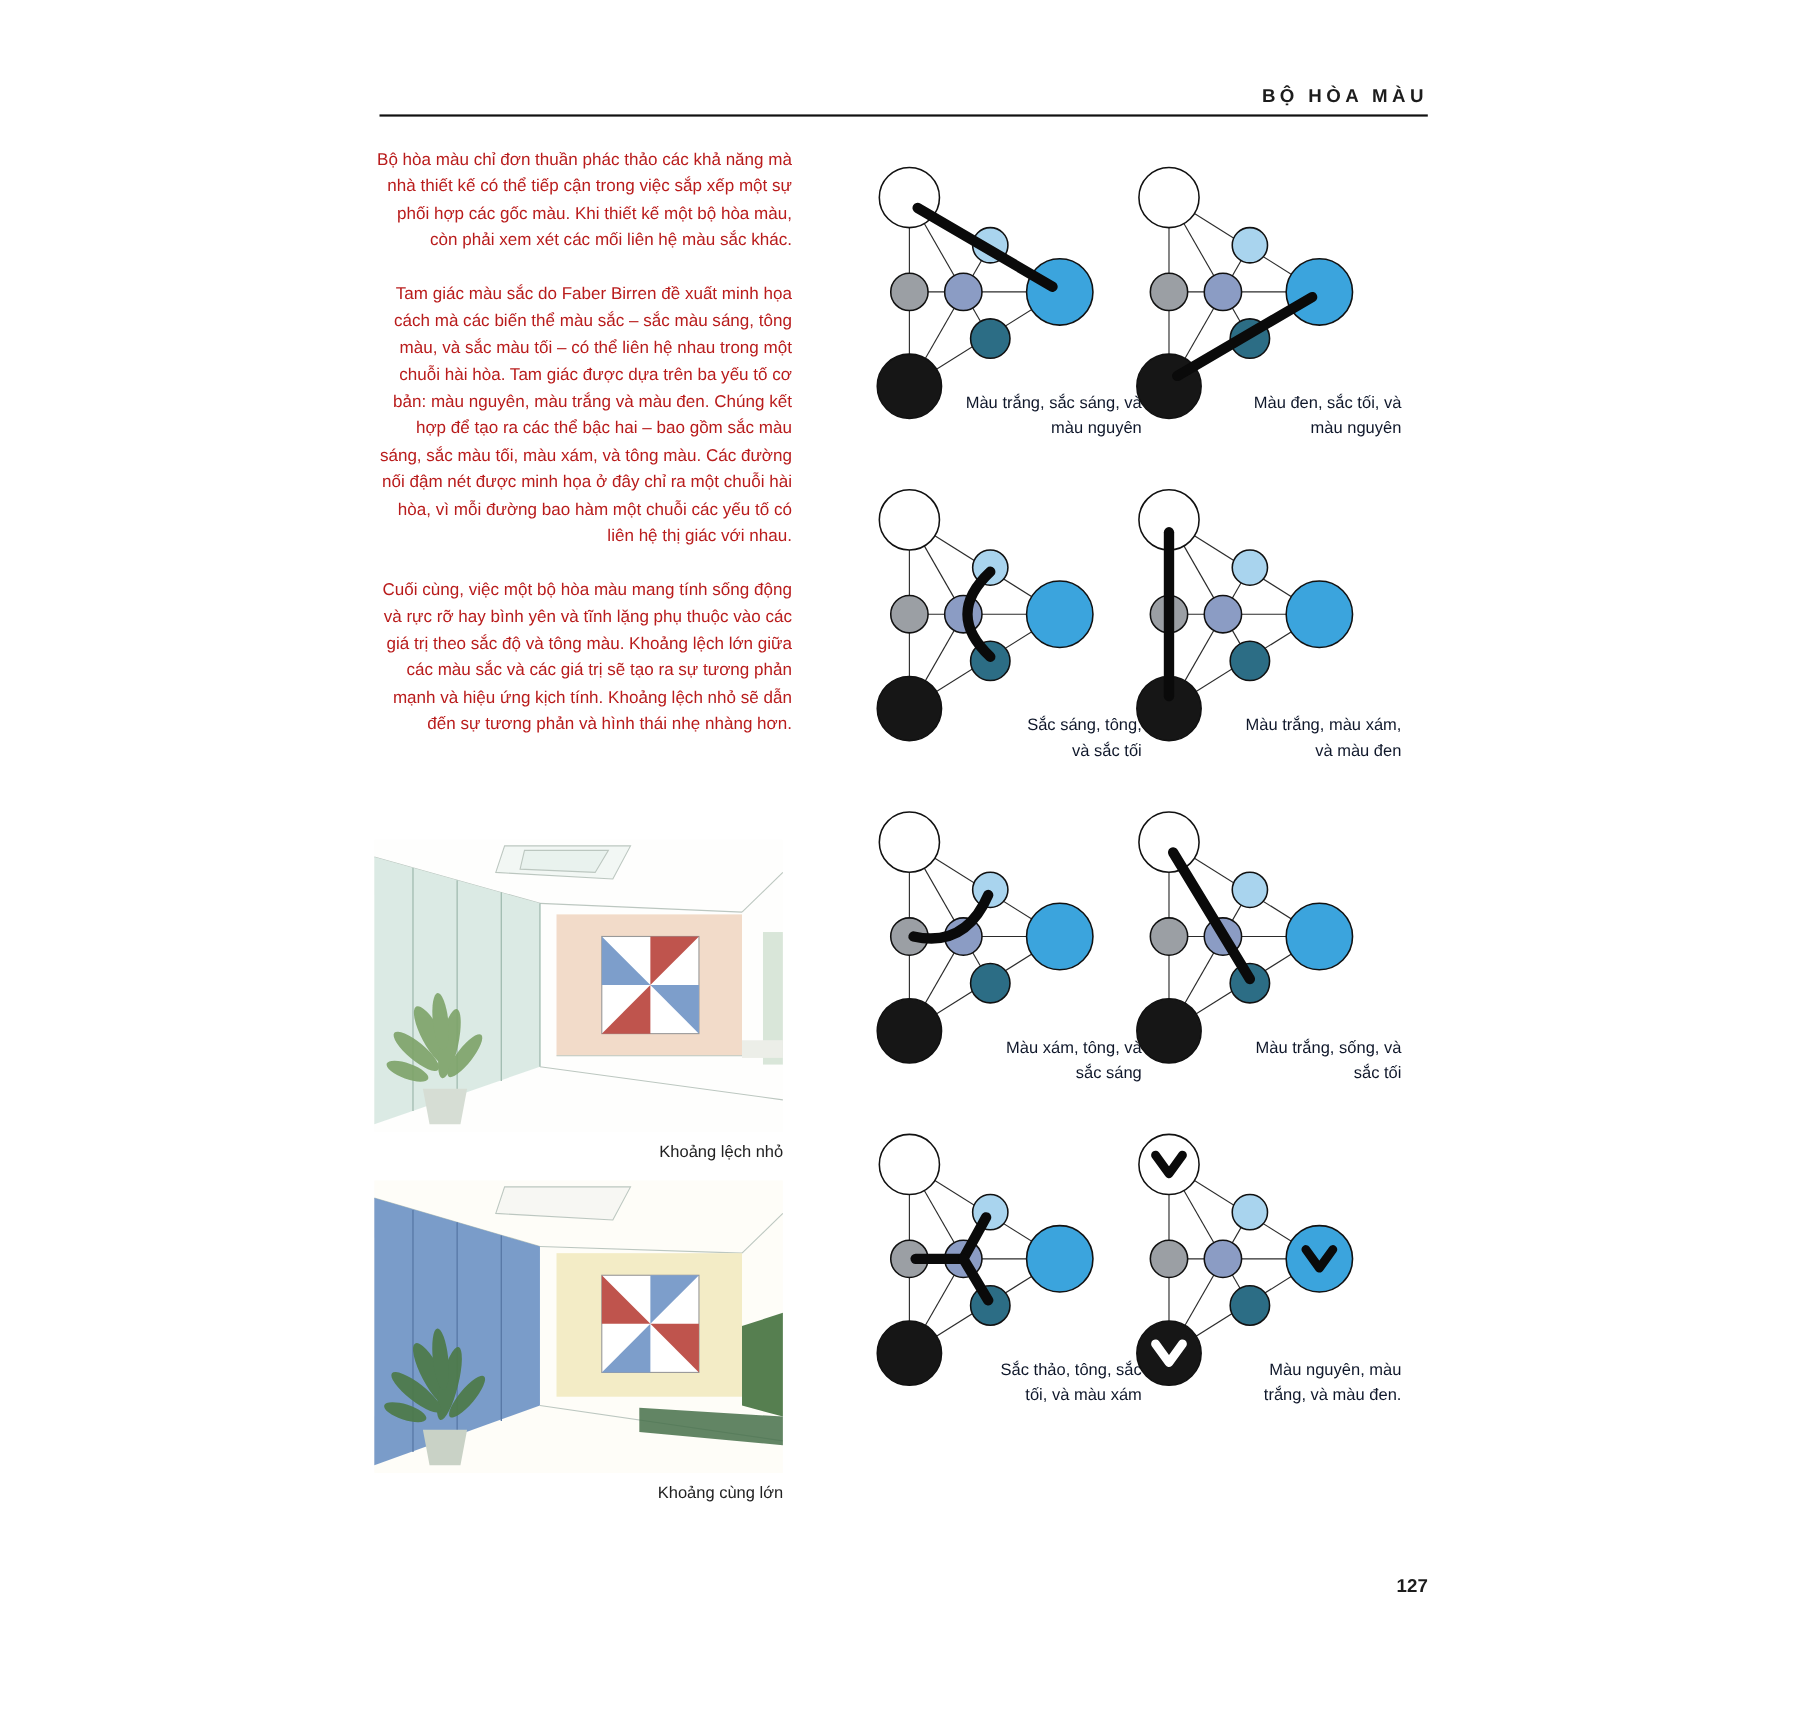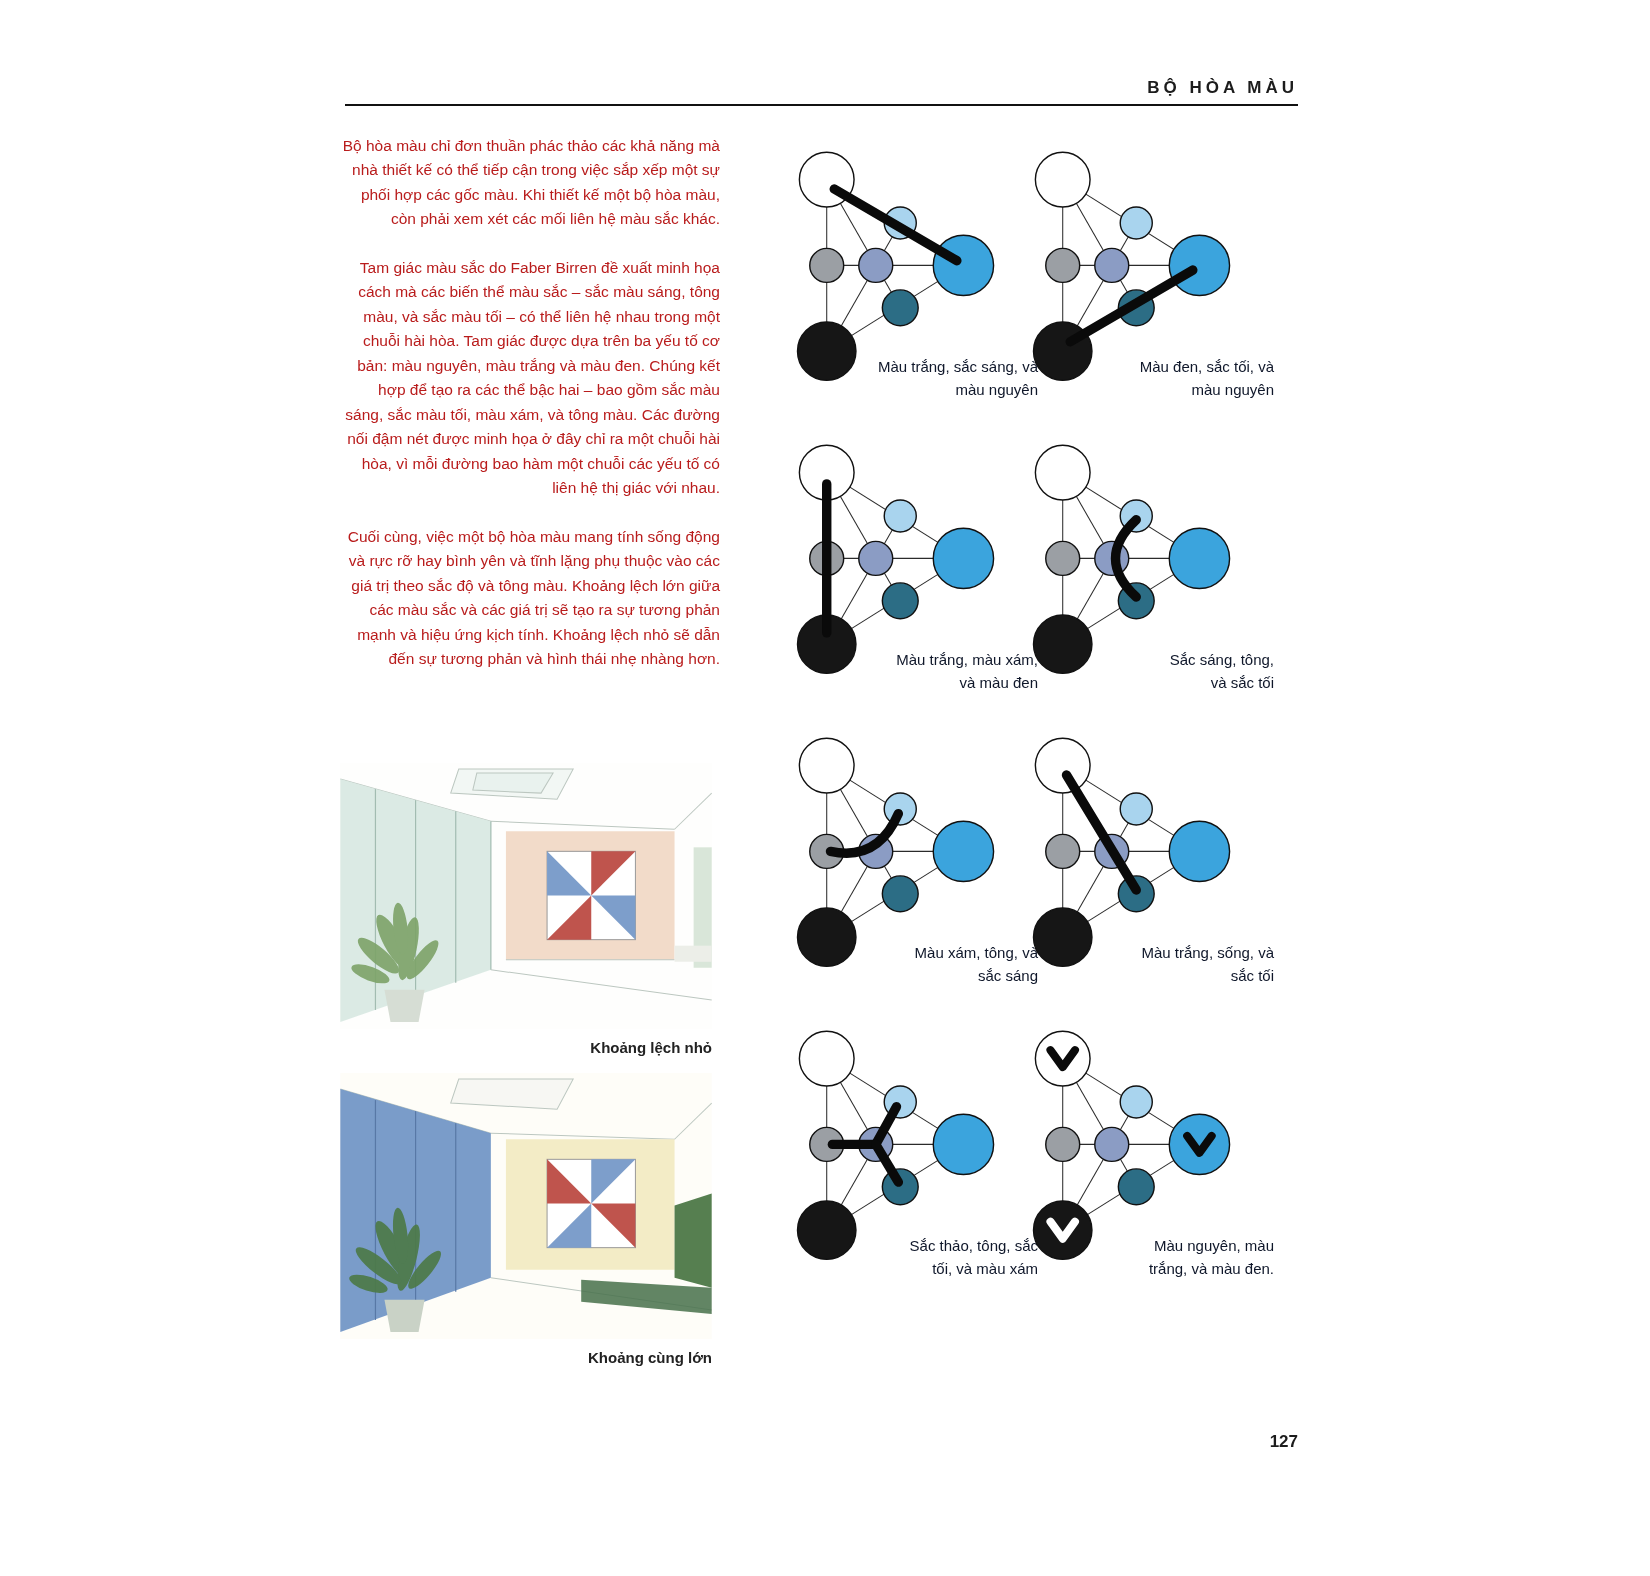--- a/index.html
+++ b/index.html
@@ -23,21 +23,21 @@
   .text-col {
     position:absolute; left:340px; top:134px; width:380px;
     font-size:15.5px; line-height:1.58; color:#b91c1c;
   }
   .para { margin-bottom:24px; }
 
   .sketch-figure { position:absolute; left:340px; width:372px; }
   .fig-1 { top:763px; }
   .fig-2 { top:1073px; }
   .fig-svg { width:372px; height:266px; display:block; }
-  figcaption { margin-top:10px; font-size:15px; color:#222;font-weight:bold; }
+  figcaption { margin-top:10px; font-size:15px; color:#222; }
 
   .skline { stroke:#bcc7c0; stroke-width:1; fill:none; }
   .skstroke { stroke:#bcc7c0; stroke-width:1; }
   .mullion1 { stroke:#a2bcb1; stroke-width:1.2; }
   .mullion2 { stroke:#5878a6; stroke-width:1.2; }
 
   .diagram-grid {
     position:absolute; left:770px; top:140px;
     display:grid; grid-template-columns:236px 236px; grid-auto-rows:293px;
   }
@@ -201,44 +201,44 @@
           <line x1="60" y1="42" x2="138" y2="178" class="tri-edge"></line>
           <line x1="60" y1="224" x2="138" y2="88" class="tri-edge"></line>
           <line x1="60" y1="133" x2="205" y2="133" class="tri-edge"></line>
           <circle cx="60" cy="42" r="29" fill="#ffffff" stroke="#111" stroke-width="1.5"></circle>
           <circle cx="138" cy="88" r="17" fill="#a9d4ee" stroke="#111" stroke-width="1.5"></circle>
           <circle cx="205" cy="133" r="32" fill="#3ba4dd" stroke="#111" stroke-width="1.5"></circle>
           <circle cx="60" cy="133" r="18" fill="#9b9fa4" stroke="#111" stroke-width="1.5"></circle>
           <circle cx="112" cy="133" r="18" fill="#8b9cc4" stroke="#111" stroke-width="1.5"></circle>
           <circle cx="138" cy="178" r="19" fill="#2c6d85" stroke="#111" stroke-width="1.5"></circle>
           <circle cx="60" cy="224" r="31" fill="#161616" stroke="#111" stroke-width="1.5"></circle>
+          <path d="M 138 92 Q 94 133 138 174" class="hl"></path>
+        </svg>
+        <div class="diagram-caption">Sắc sáng, tông,
+và sắc tối</div>
+      </div>
+      <div class="diagram-cell">
+        <svg viewBox="0 0 250 262" class="tri-svg">
+          <line x1="60" y1="42" x2="60" y2="224" class="tri-edge"></line>
+          <line x1="60" y1="42" x2="205" y2="133" class="tri-edge"></line>
+          <line x1="60" y1="224" x2="205" y2="133" class="tri-edge"></line>
+          <line x1="60" y1="42" x2="138" y2="178" class="tri-edge"></line>
+          <line x1="60" y1="224" x2="138" y2="88" class="tri-edge"></line>
+          <line x1="60" y1="133" x2="205" y2="133" class="tri-edge"></line>
+          <circle cx="60" cy="42" r="29" fill="#ffffff" stroke="#111" stroke-width="1.5"></circle>
+          <circle cx="138" cy="88" r="17" fill="#a9d4ee" stroke="#111" stroke-width="1.5"></circle>
+          <circle cx="205" cy="133" r="32" fill="#3ba4dd" stroke="#111" stroke-width="1.5"></circle>
+          <circle cx="60" cy="133" r="18" fill="#9b9fa4" stroke="#111" stroke-width="1.5"></circle>
+          <circle cx="112" cy="133" r="18" fill="#8b9cc4" stroke="#111" stroke-width="1.5"></circle>
+          <circle cx="138" cy="178" r="19" fill="#2c6d85" stroke="#111" stroke-width="1.5"></circle>
+          <circle cx="60" cy="224" r="31" fill="#161616" stroke="#111" stroke-width="1.5"></circle>
           <path d="M 60 54 L 60 212" class="hl"></path>
         </svg>
         <div class="diagram-caption">Màu trắng, màu xám,
 và màu đen</div>
-      </div>
-      <div class="diagram-cell">
-        <svg viewBox="0 0 250 262" class="tri-svg">
-          <line x1="60" y1="42" x2="60" y2="224" class="tri-edge"></line>
-          <line x1="60" y1="42" x2="205" y2="133" class="tri-edge"></line>
-          <line x1="60" y1="224" x2="205" y2="133" class="tri-edge"></line>
-          <line x1="60" y1="42" x2="138" y2="178" class="tri-edge"></line>
-          <line x1="60" y1="224" x2="138" y2="88" class="tri-edge"></line>
-          <line x1="60" y1="133" x2="205" y2="133" class="tri-edge"></line>
-          <circle cx="60" cy="42" r="29" fill="#ffffff" stroke="#111" stroke-width="1.5"></circle>
-          <circle cx="138" cy="88" r="17" fill="#a9d4ee" stroke="#111" stroke-width="1.5"></circle>
-          <circle cx="205" cy="133" r="32" fill="#3ba4dd" stroke="#111" stroke-width="1.5"></circle>
-          <circle cx="60" cy="133" r="18" fill="#9b9fa4" stroke="#111" stroke-width="1.5"></circle>
-          <circle cx="112" cy="133" r="18" fill="#8b9cc4" stroke="#111" stroke-width="1.5"></circle>
-          <circle cx="138" cy="178" r="19" fill="#2c6d85" stroke="#111" stroke-width="1.5"></circle>
-          <circle cx="60" cy="224" r="31" fill="#161616" stroke="#111" stroke-width="1.5"></circle>
-          <path d="M 138 92 Q 94 133 138 174" class="hl"></path>
-        </svg>
-        <div class="diagram-caption">Sắc sáng, tông,
-và sắc tối</div>
       </div>
       <div class="diagram-cell">
         <svg viewBox="0 0 250 262" class="tri-svg">
           <line x1="60" y1="42" x2="60" y2="224" class="tri-edge"></line>
           <line x1="60" y1="42" x2="205" y2="133" class="tri-edge"></line>
           <line x1="60" y1="224" x2="205" y2="133" class="tri-edge"></line>
           <line x1="60" y1="42" x2="138" y2="178" class="tri-edge"></line>
           <line x1="60" y1="224" x2="138" y2="88" class="tri-edge"></line>
           <line x1="60" y1="133" x2="205" y2="133" class="tri-edge"></line>
           <circle cx="60" cy="42" r="29" fill="#ffffff" stroke="#111" stroke-width="1.5"></circle>

